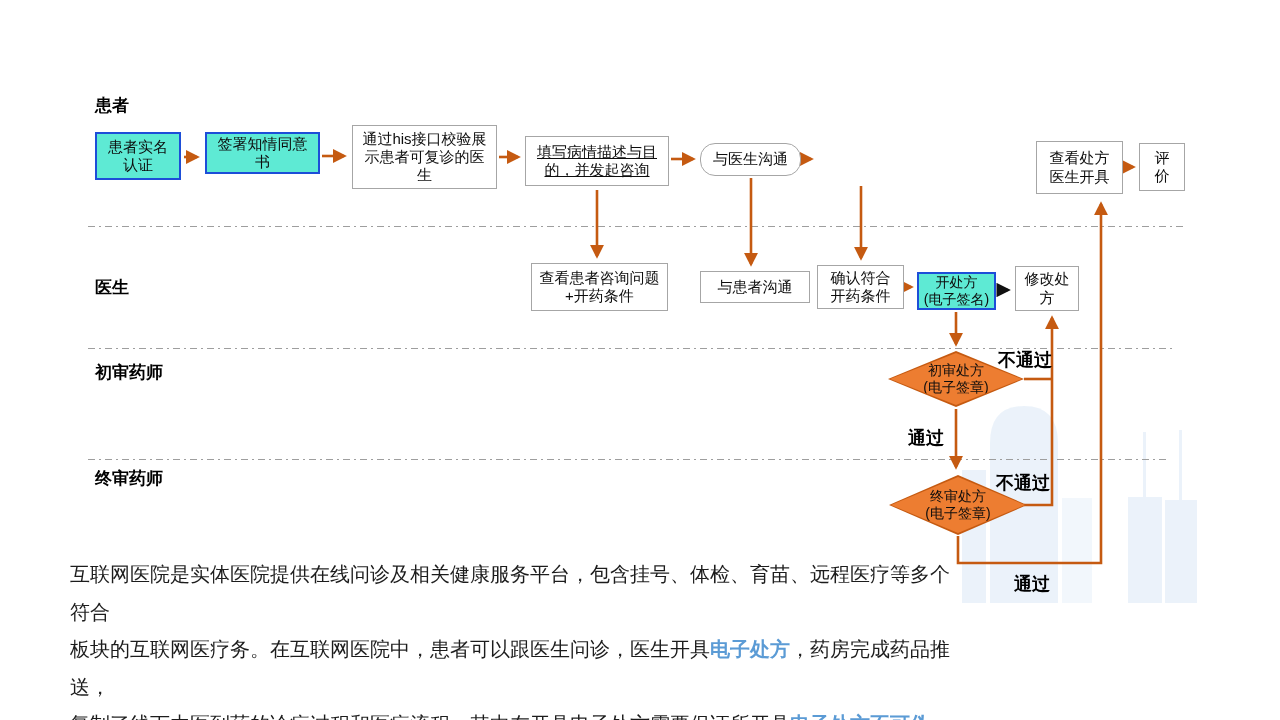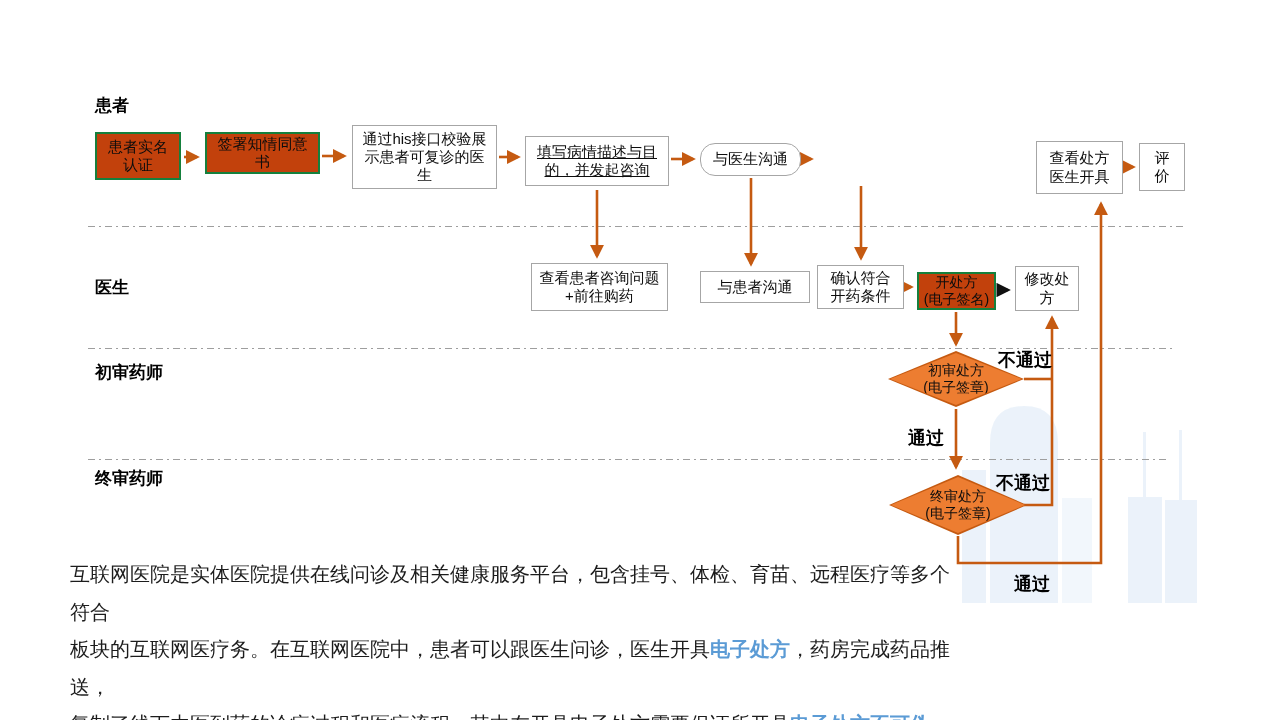--- a/index.html
+++ b/index.html
@@ -14,21 +14,21 @@
   #lane-pharm1{left:95px;top:361px;}
   #lane-pharm2{left:95px;top:467px;}
   .lane-divider{position:absolute;height:1px;left:88px;
     background-image:repeating-linear-gradient(to right,#9e9e9e 0 7px,transparent 7px 11px,#9e9e9e 11px 13px,transparent 13px 17px);}
   #div1{top:226px;width:1099px;}
   #div2{top:348px;width:1085px;}
   #div3{top:459px;width:1078px;}
   
   .node{position:absolute;box-sizing:border-box;display:flex;align-items:center;justify-content:center;
     text-align:center;font-size:15px;line-height:1.22;white-space:pre-line;color:#0d0d0d;padding:2px;}
-  .node.orange{background:#c2410c;border:2px solid #15803d;}
+  .node.orange{background:#5eead4;border:2px solid #1d4ed8;}
   .node.white{background:#ffffff;border:1.3px solid #A6A6A6;}
   #n-realname{left:95px;top:132px;width:86px;height:48px;}
   #n-consent{left:205px;top:132px;width:115px;height:42px;}
   #n-his{left:352px;top:125px;width:145px;height:64px;}
   #n-describe{left:525px;top:136px;width:144px;height:50px;text-decoration:underline;}
   #n-talkdoc{left:700px;top:143px;width:101px;height:33px;border-radius:15px;}
   #n-request{left:817px;top:136px;width:88px;height:48px;}
   #n-viewrx{left:1036px;top:141px;width:87px;height:53px;}
   #n-rate{left:1139px;top:143px;width:46px;height:48px;}
   #n-viewq{left:531px;top:263px;width:137px;height:48px;}
@@ -122,21 +122,21 @@
 生</div>
   <div class="node white" id="n-describe">填写病情描述与目
 的，并发起咨询</div>
   <div class="node white" id="n-talkdoc">与医生沟通</div>
   <div class="node white" id="n-viewrx">查看处方
 医生开具</div>
   <div class="node white" id="n-rate">评
 价</div>
 
   <div class="node white" id="n-viewq">查看患者咨询问题
-+前往购药</div>
++开药条件</div>
   <div class="node white" id="n-talkpat">与患者沟通</div>
   <div class="node white" id="n-confirm">确认符合
 开药条件</div>
   <div class="node orange" id="n-issue">开处方
 (电子签名)</div>
   <div class="node white" id="n-modify">修改处
 方</div>
 
   <div class="diamond-outer" id="d-first">
     <div class="diamond-inner">初审处方

